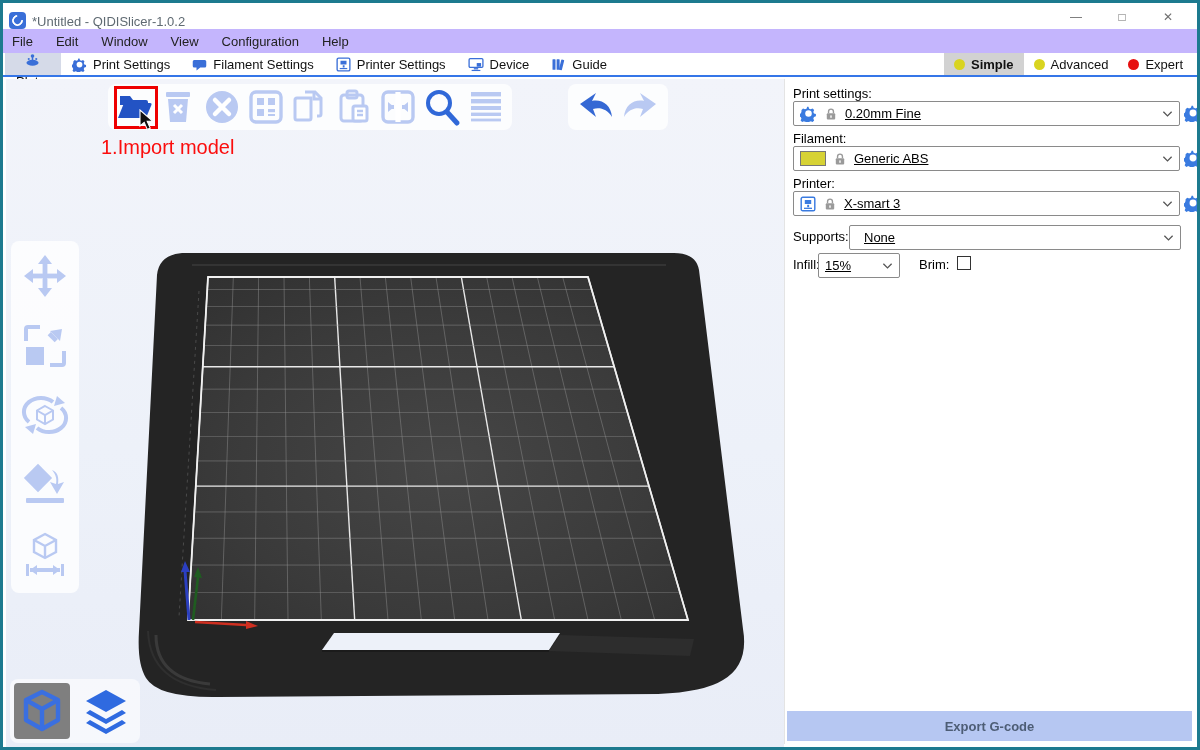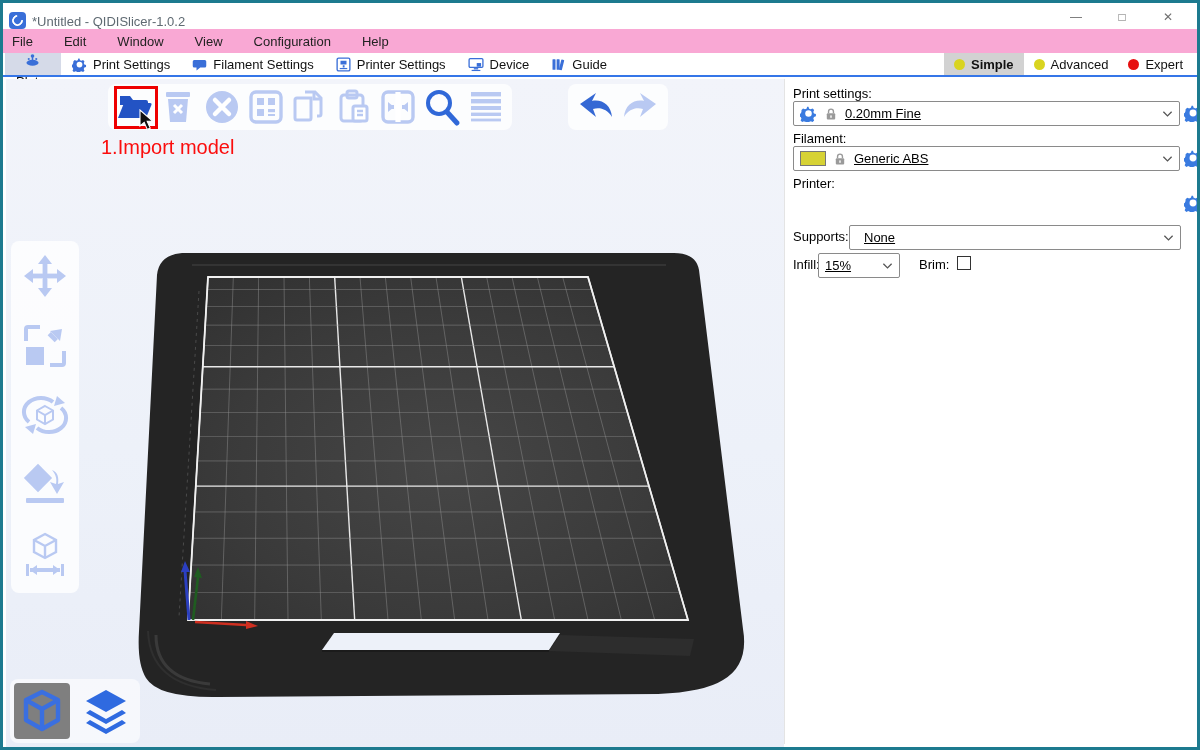--- a/index.html
+++ b/index.html
@@ -9,21 +9,21 @@
     border:3px solid #1d7a8f; overflow:hidden;
   }
   
   .titlebar { height:26px; display:flex; align-items:flex-end; padding:0 6px; background:#fff; }
   .app-icon { width:17px; height:17px; border-radius:4px; background:#3a6fd8; position:relative; margin-right:6px; }
   .app-icon::after{ content:""; position:absolute; inset:3px; border:2px solid #fff; border-radius:50%; border-top-color:transparent; transform:rotate(40deg);}
   .title-text { font-size:13px; color:#5f6a72; }
   .win-controls { margin-left:auto; display:flex; }
   .win-btn { width:46px; text-align:center; color:#707070; font-size:12px; line-height:24px; cursor:default;}
   
-  .menubar { height:24px; display:flex; align-items:center; padding-left:8px; background:#f9a8d4;gap:8px; }
+  .menubar { height:24px; display:flex; align-items:center; padding-left:8px; background:#c4b5fd; }
   .menu-item { font-size:13px; color:#222; padding:0 12px 0 1px; margin-right:10px; }
   
   .tabbar { height:24px; display:flex; align-items:stretch; background:#fff; border-bottom:2px solid #3576e8; padding-left:2px;}
   .tab { display:flex; align-items:center; gap:6px; padding:0 11px; font-size:13px; color:#111; }
   .tab.selected { background:#d5dae8;flex-direction:column; }
   .tab svg { flex:0 0 auto; }
   .modes { margin-left:auto; display:flex; align-items:stretch; margin-right:4px;}
   .mode { display:flex; align-items:center; gap:6px; padding:0 10px; font-size:13px; color:#111;}
   .mode .dot { width:11px; height:11px; border-radius:50%; }
   .mode.active { background:#d2d2d2; font-weight:bold; }
@@ -455,20 +455,35 @@
         <span class="grow">Generic ABS</span>
         <svg width="11" height="8" viewBox="0 0 12 8">
             <use href="#sym-chevron"></use>
           </svg>
       </div>
       <svg class="gearbtn" style="left:399px; top:70px; color:#3a7be0" viewBox="0 0 24 24">
           <use href="#sym-gear"></use>
         </svg>
 
       <div class="plabel" style="top:97px">Printer:</div>
+      <div class="combo" style="left:8px; top:112px; width:387px">
+        <svg width="16" height="16" viewBox="0 0 20 20">
+            <rect x="1.5" y="1.5" width="17" height="17" rx="2" fill="none" stroke="#3a7be0" stroke-width="1.8"></rect>
+            <rect x="6" y="5" width="8" height="5" fill="#3a7be0"></rect>
+            <rect x="9" y="11" width="2.4" height="3" fill="#3a7be0"></rect>
+            <rect x="5" y="14.6" width="10" height="1.6" fill="#3a7be0"></rect>
+          </svg>
+        <svg width="14" height="14" viewBox="0 0 20 20" style="color:#9a9a9a">
+            <use href="#sym-lock"></use>
+          </svg>
+        <span class="grow">X-smart 3</span>
+        <svg width="11" height="8" viewBox="0 0 12 8">
+            <use href="#sym-chevron"></use>
+          </svg>
+      </div>
       <svg class="gearbtn" style="left:399px; top:115px; color:#3a7be0" viewBox="0 0 24 24">
           <use href="#sym-gear"></use>
         </svg>
 
       <div class="plabel" style="top:150px">Supports:</div>
       <div class="combo" style="left:64px; top:146px; width:332px">
         <span class="grow" style="padding-left:8px">None</span>
         <svg width="11" height="8" viewBox="0 0 12 8">
             <use href="#sym-chevron"></use>
           </svg>
@@ -477,15 +492,16 @@
       <div class="plabel" style="top:178px">Infill:</div>
       <div class="combo" style="left:33px; top:174px; width:82px">
         <span class="grow">15%</span>
         <svg width="11" height="8" viewBox="0 0 12 8">
             <use href="#sym-chevron"></use>
           </svg>
       </div>
       <div class="plabel" style="left:134px; top:178px">Brim:</div>
       <div class="brim-box" style="left:172px; top:177px"></div>
 
+      <div class="export-btn">Export G-code</div>
     </div>
   </div>
 </div>
 
 </body></html>

